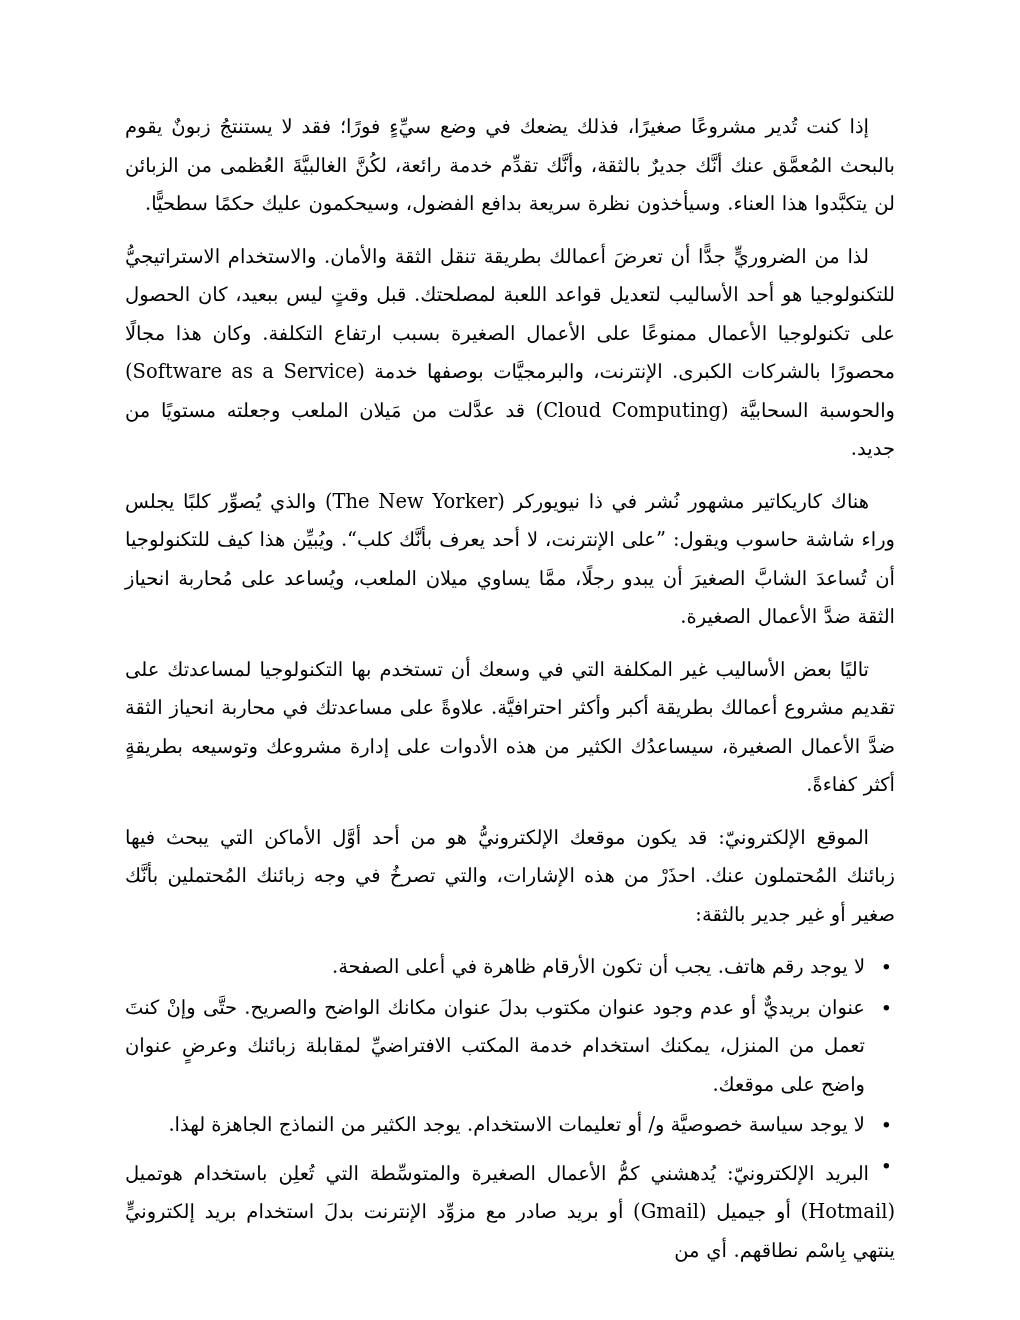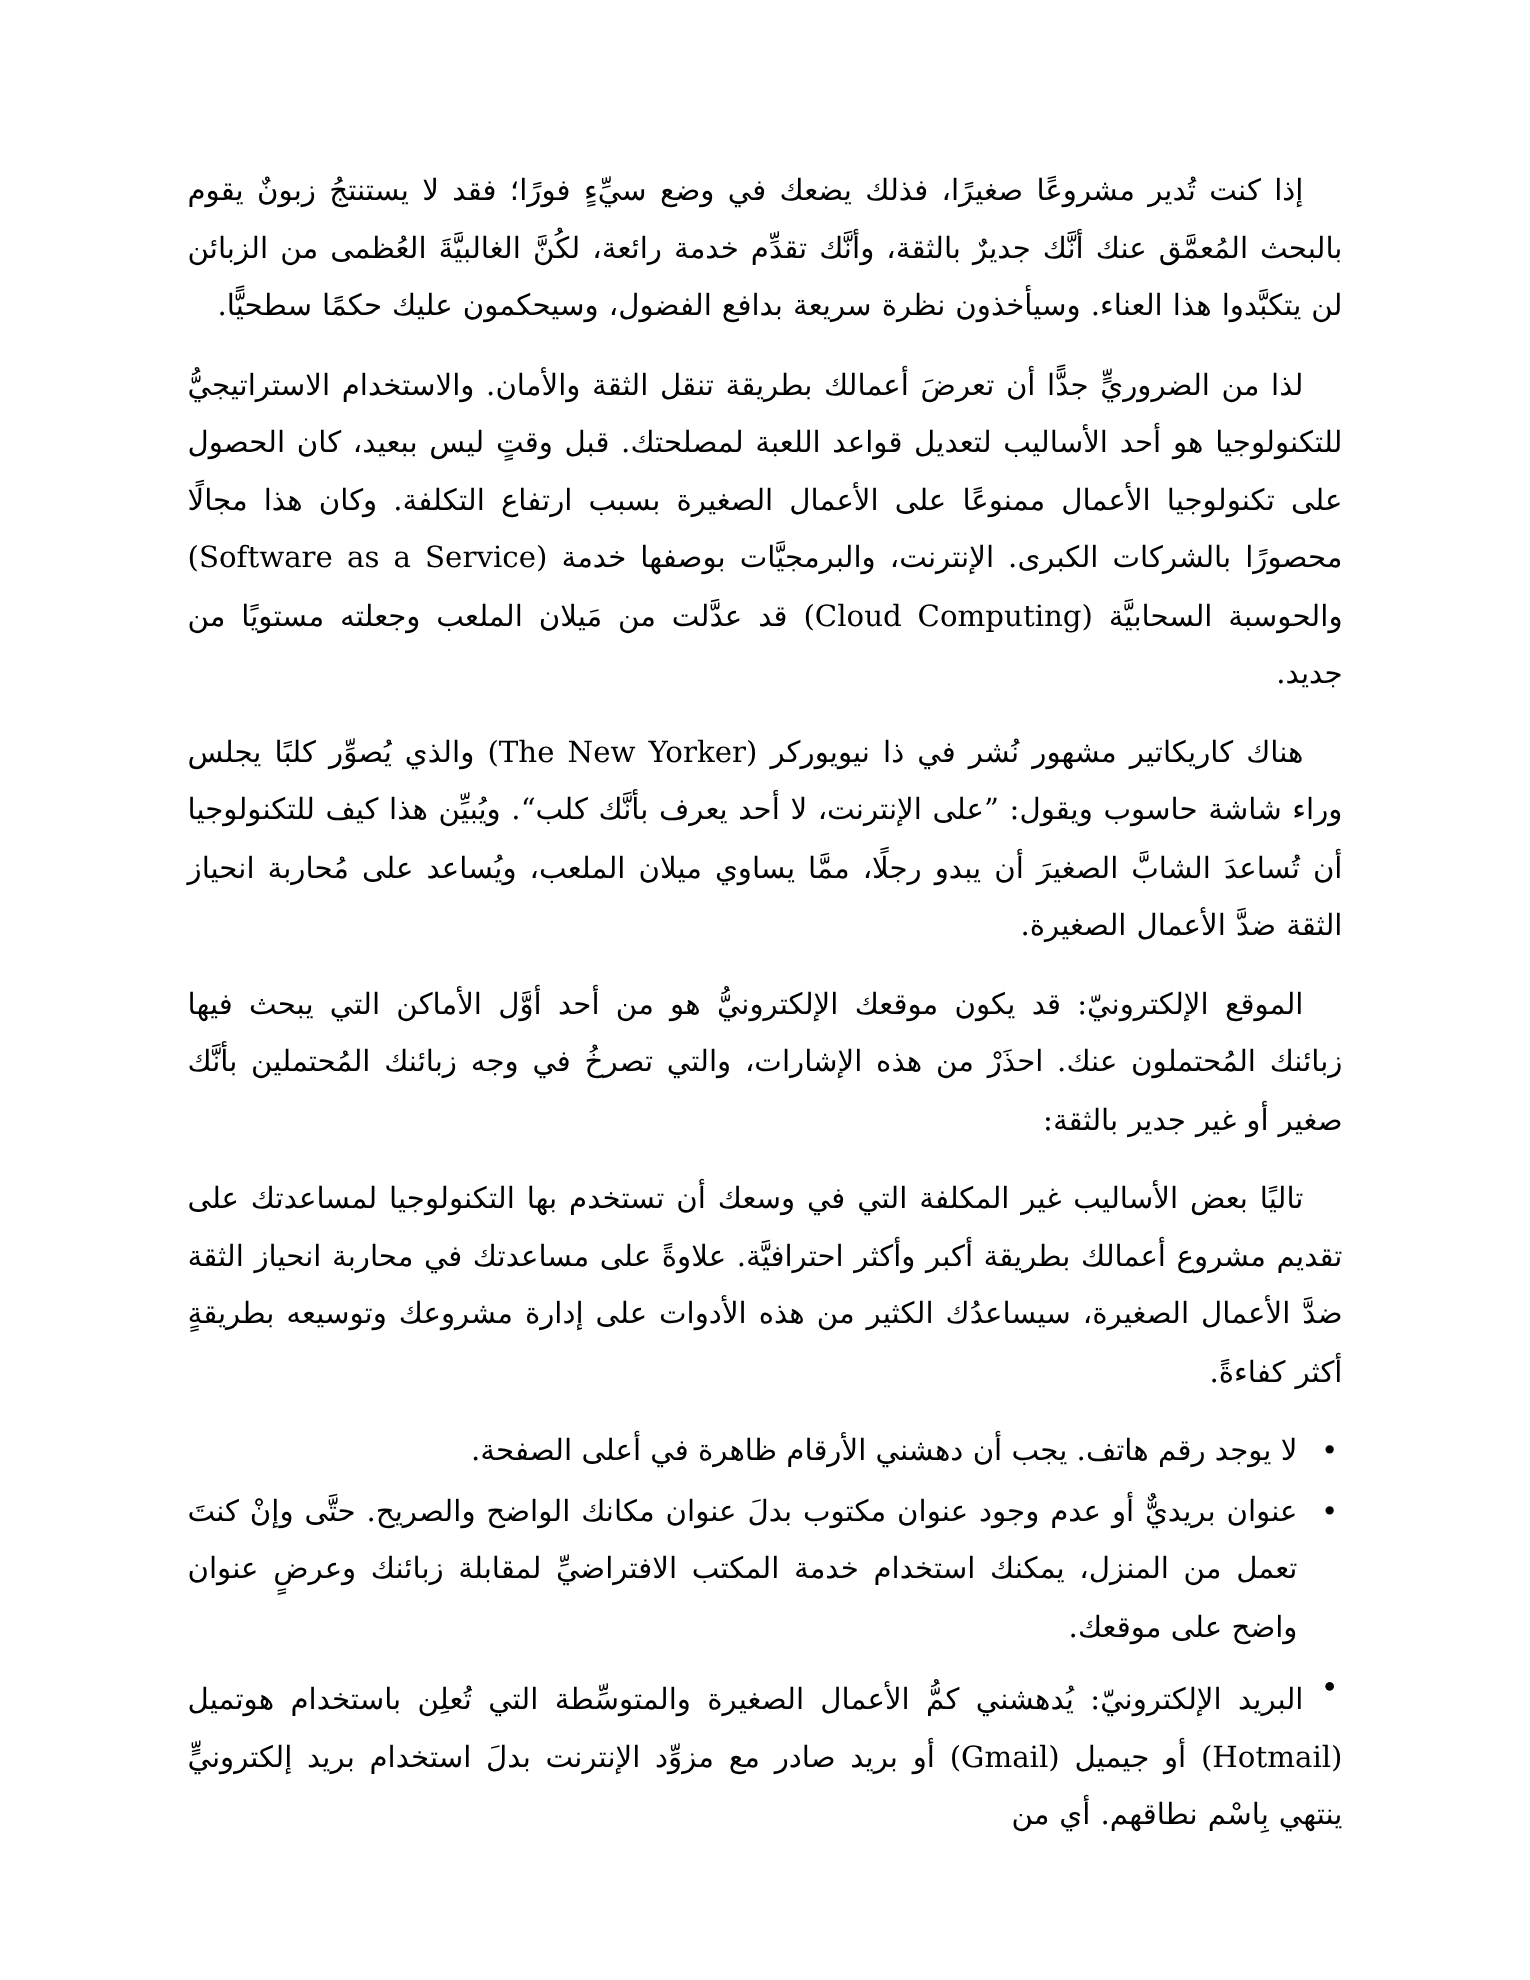--- a/index.html
+++ b/index.html
@@ -77,35 +77,36 @@
 
 <div class="page">
   <div class="content">
 
     <p class="para">إذا كنت تُدير مشروعًا صغيرًا، فذلك يضعك في وضع سيِّءٍ فورًا؛ فقد لا يستنتجُ زبونٌ يقوم بالبحث المُعمَّق عنك أنَّك جديرٌ بالثقة، وأنَّك تقدِّم خدمة رائعة، لكُنَّ الغالبيَّةَ العُظمى من الزبائن لن يتكبَّدوا هذا العناء. وسيأخذون نظرة سريعة بدافع الفضول، وسيحكمون عليك حكمًا سطحيًّا.</p>
 
     <p class="para">لذا من الضروريٍّ جدًّا أن تعرضَ أعمالك بطريقة تنقل الثقة والأمان. والاستخدام الاستراتيجيُّ للتكنولوجيا هو أحد الأساليب لتعديل قواعد اللعبة لمصلحتك. قبل وقتٍ ليس ببعيد، كان الحصول على تكنولوجيا الأعمال ممنوعًا على الأعمال الصغيرة بسبب ارتفاع التكلفة. وكان هذا مجالًا محصورًا بالشركات الكبرى. الإنترنت، والبرمجيَّات بوصفها خدمة (Software as a Service) والحوسبة السحابيَّة (Cloud Computing) قد عدَّلت من مَيلان الملعب وجعلته مستويًا من جديد.</p>
 
     <p class="para">هناك كاريكاتير مشهور نُشر في ذا نيويوركر (The New Yorker) والذي يُصوِّر كلبًا يجلس وراء شاشة حاسوب ويقول: ”على الإنترنت، لا أحد يعرف بأنَّك كلب“. ويُبيِّن هذا كيف للتكنولوجيا أن تُساعدَ الشابَّ الصغيرَ أن يبدو رجلًا، ممَّا يساوي ميلان الملعب، ويُساعد على مُحاربة انحياز الثقة ضدَّ الأعمال الصغيرة.</p>
 
+    <p class="para">تاليًا بعض الأساليب غير المكلفة التي في وسعك أن تستخدم بها التكنولوجيا لمساعدتك على تقديم مشروع أعمالك بطريقة أكبر وأكثر احترافيَّة. علاوةً على مساعدتك في محاربة انحياز الثقة ضدَّ الأعمال الصغيرة، سيساعدُك الكثير من هذه الأدوات على إدارة مشروعك وتوسيعه بطريقةٍ أكثر كفاءةً.</p>
+
     <p class="para">الموقع الإلكترونيّ: قد يكون موقعك الإلكترونيُّ هو من أحد أوَّل الأماكن التي يبحث فيها زبائنك المُحتملون عنك. احذَرْ من هذه الإشارات، والتي تصرخُ في وجه زبائنك المُحتملين بأنَّك صغير أو غير جدير بالثقة:</p>
-
-    <p class="para">تاليًا بعض الأساليب غير المكلفة التي في وسعك أن تستخدم بها التكنولوجيا لمساعدتك على تقديم مشروع أعمالك بطريقة أكبر وأكثر احترافيَّة. علاوةً على مساعدتك في محاربة انحياز الثقة ضدَّ الأعمال الصغيرة، سيساعدُك الكثير من هذه الأدوات على إدارة مشروعك وتوسيعه بطريقةٍ أكثر كفاءةً.</p>
 
     <ul class="bullets">
       <li>
         <span class="bullet-dot">•</span>
-        <span>لا يوجد رقم هاتف. يجب أن دهشني الأرقام ظاهرة في أعلى الصفحة.</span>
+        <span>لا يوجد رقم هاتف. يجب أن تكون الأرقام ظاهرة في أعلى الصفحة.</span>
       </li>
       <li>
         <span class="bullet-dot">•</span>
         <span>عنوان بريديٌّ أو عدم وجود عنوان مكتوب بدلَ عنوان مكانك الواضح والصريح. حتَّى وإنْ كنتَ تعمل من المنزل، يمكنك استخدام خدمة المكتب الافتراضيِّ لمقابلة زبائنك وعرضٍ عنوان واضح على موقعك.</span>
       </li>
       <li>
         <span class="bullet-dot">•</span>
+        <span>لا يوجد سياسة خصوصيَّة و/ أو تعليمات الاستخدام. يوجد الكثير من النماذج الجاهزة لهذا.</span>
       </li>
       <li>
         <span class="bullet-dot">•</span>
       </li>
     </ul>
 
     <p class="para">البريد الإلكترونيّ: يُدهشني كمُّ الأعمال الصغيرة والمتوسِّطة التي تُعلِن باستخدام هوتميل (Hotmail) أو جيميل (Gmail) أو بريد صادر مع مزوِّد الإنترنت بدلَ استخدام بريد إلكترونيٍّ ينتهي بِاسْم نطاقهم. أي من</p>
 
   </div>
 </div>

